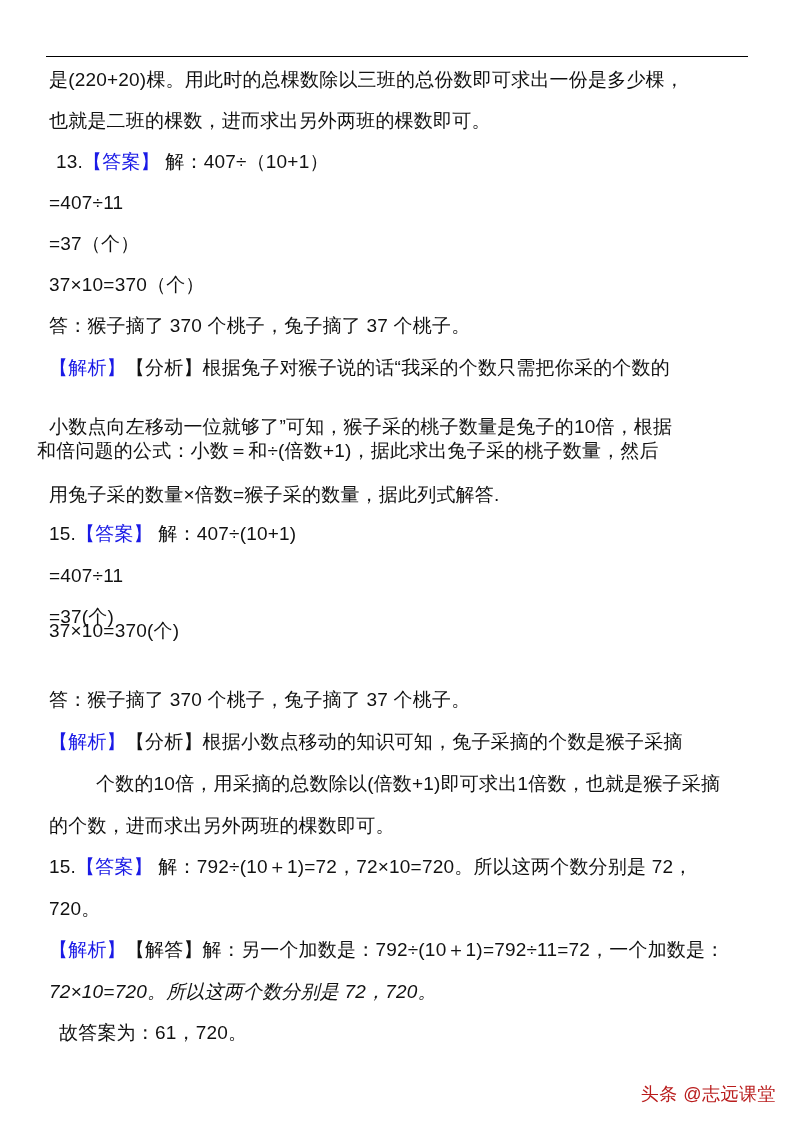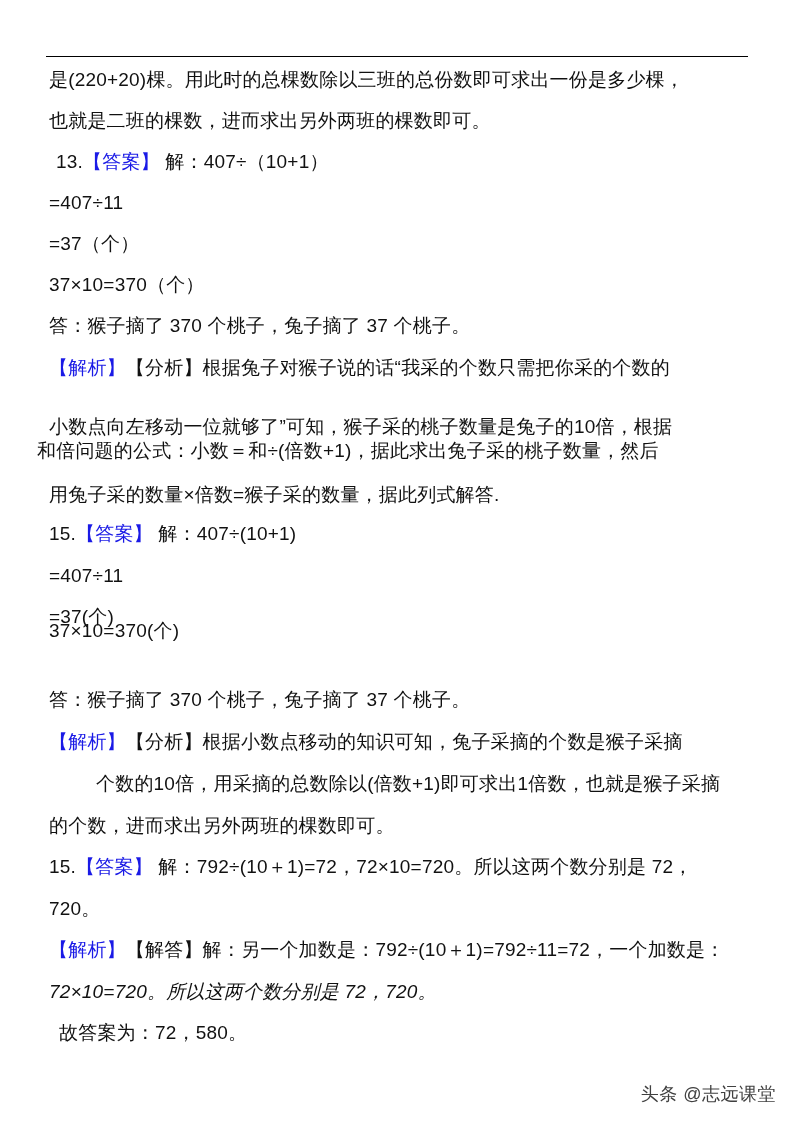--- a/index.html
+++ b/index.html
@@ -36,21 +36,21 @@
       color: #1a1ae6;
     }
     .indent {
       padding-left: 10px;
     }
     .watermark {
       position: absolute;
       right: 18px;
       top: 1082px;
       font-size: 18px;
-      color: #404040;
+      color: #b91c1c;
       letter-spacing: 0.5px;
       margin-left: 8px;
     }
   </style>
 </head>
 <body>
 
 <div class="top-rule"></div>
 
 <div id="doc">
@@ -70,16 +70,16 @@
     <div class="line" style="left: 49px; top: 596px;"><span>=37(个)</span></div>
     <div class="line" style="left: 49px; top: 610px;"><span>37×10=370(个)</span></div>
     <div class="line" style="left: 49px; top: 679px;"><span>答：猴子摘了 370 个桃子，兔子摘了 37 个桃子。</span></div>
     <div class="line" style="left: 49px; top: 721px; text-align: center;"><span class="blue">【解析】</span><span>【分析】根据小数点移动的知识可知，兔子采摘的个数是猴子采摘</span></div>
     <div class="line" style="left: 49px; top: 763px; margin-left: 47px;"><span>个数的10倍，用采摘的总数除以(倍数+1)即可求出1倍数，也就是猴子采摘</span></div>
     <div class="line" style="left: 49px; top: 805px;"><span>的个数，进而求出另外两班的棵数即可。</span></div>
     <div class="line" style="left: 49px; top: 846px;"><span>15.</span><span class="blue">【答案】</span><span> 解：792÷(10＋1)=72，72×10=720。所以这两个数分别是 72，</span></div>
     <div class="line" style="left: 49px; top: 888px;"><span>720。</span></div>
     <div class="line" style="left: 49px; top: 929px;"><span class="blue">【解析】</span><span>【解答】解：另一个加数是：792÷(10＋1)=792÷11=72，一个加数是：</span></div>
     <div class="line" style="left: 49px; top: 971px; font-style: italic;"><span>72×10=720。所以这两个数分别是 72，720。</span></div>
-    <div class="line indent" style="left: 49px; top: 1012px;"><span>故答案为：72，580。</span></div>
+    <div class="line indent" style="left: 49px; top: 1012px;"><span>故答案为：61，720。</span></div>
   </div>
 
 <div class="watermark">头条 @志远课堂</div>
 
 </body></html>

